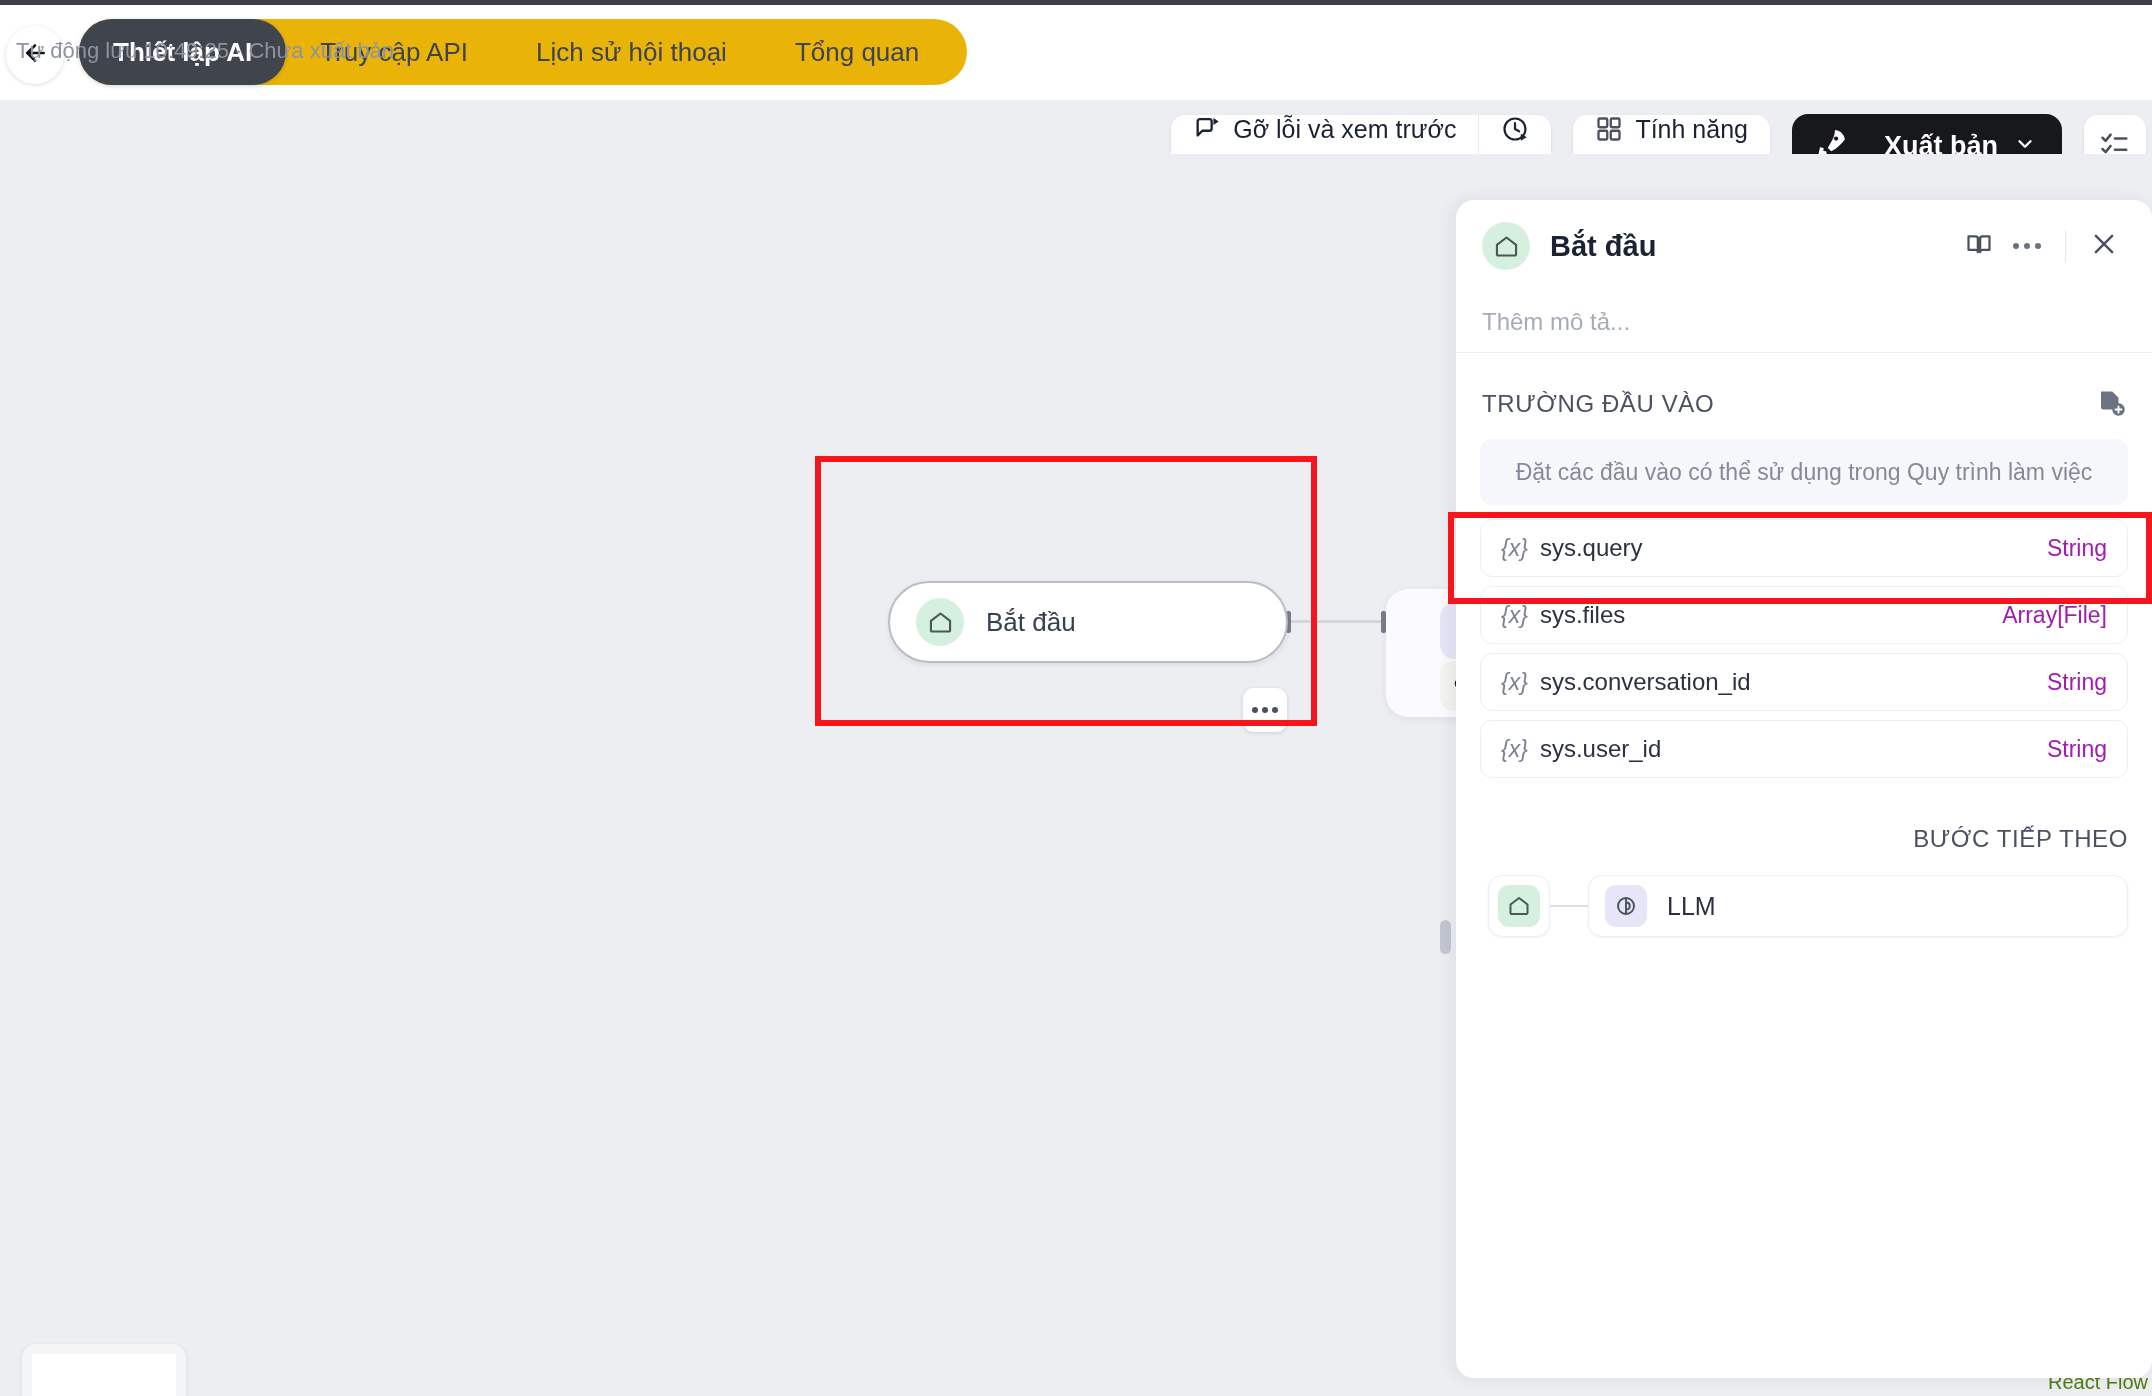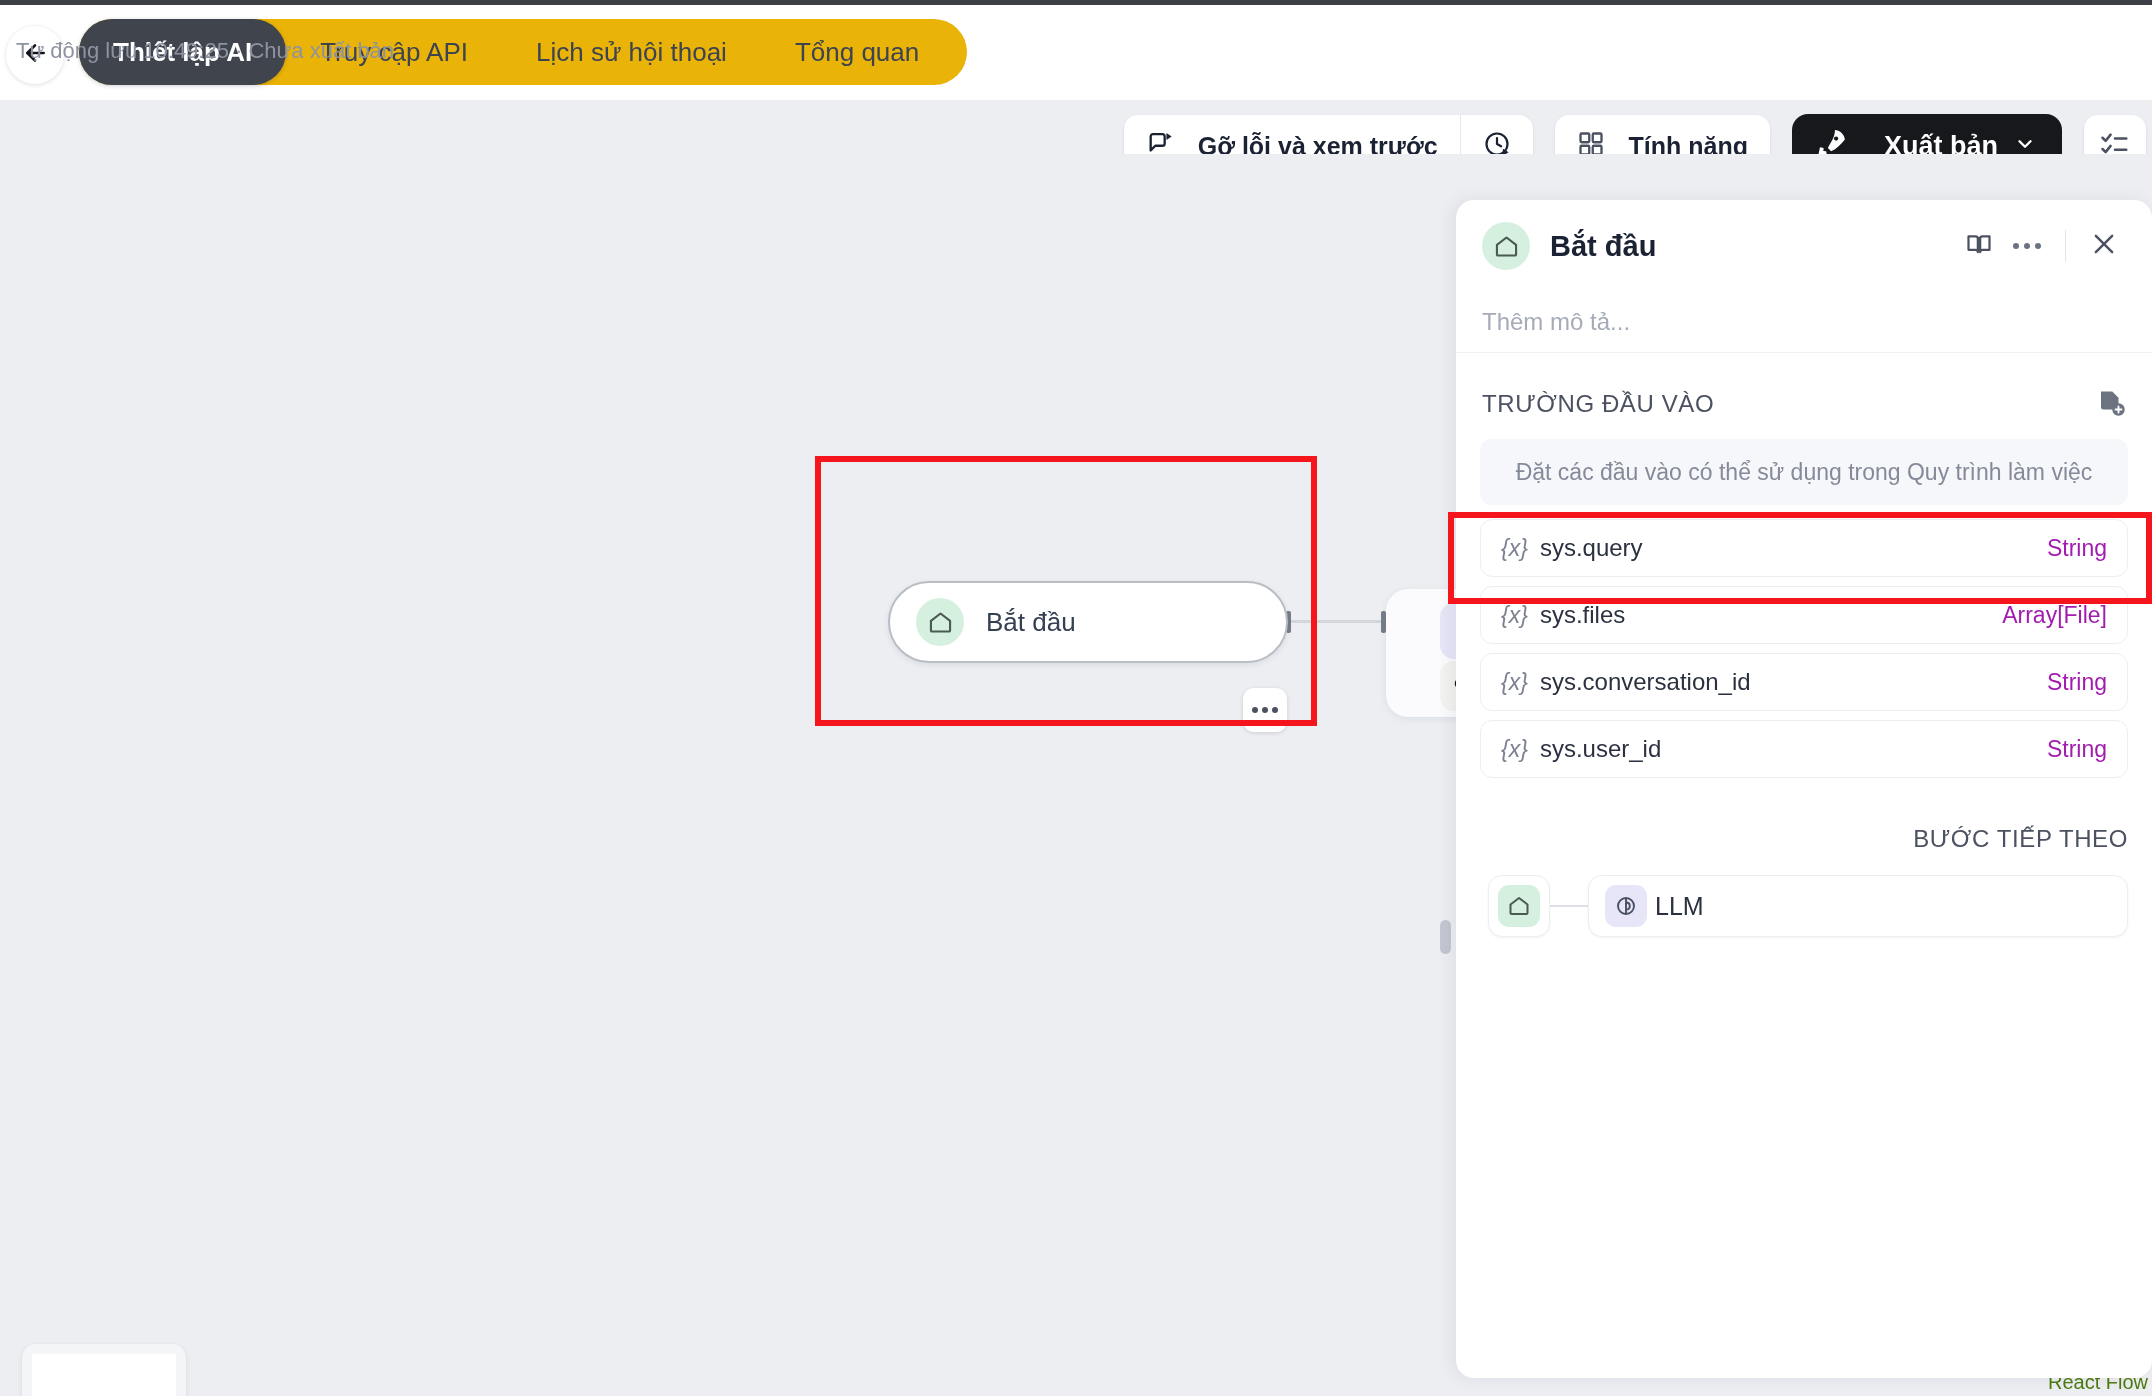--- a/index.html
+++ b/index.html
@@ -64,22 +64,22 @@
     position: absolute; right: 0px; top: 114px;
     display: flex; align-items: center; gap: 22px;
   }
   .pill {
     height: 62px; border-radius: 14px;
     background: #ffffff; display: flex; align-items: center;
     box-shadow: 0 1px 3px rgba(16,24,40,0.1);
     cursor: pointer;
   }
   .pill-seg {
-    display: flex; align-items: center; gap: 24px;
-    padding: 0 22px; height: 62px; font-weight: bold;
+    display: flex; align-items: flex-start; gap: 12px;
+    padding: 0 22px; height: 62px;
   }
   .pill-seg + .pill-seg { border-left: 1px solid #e5e7eb; }
   .pill-label { font-size: 25px; color: #1b2233; white-space: nowrap; }
   .pill svg { width: 28px; height: 28px; flex: none; }
 
   .publish {
     height: 64px; border-radius: 16px; background: #17181c;
     display: flex; align-items: center; gap: 16px;
     padding: 0 26px 0 22px; cursor: pointer;
   }
@@ -268,21 +268,21 @@
   .next-src .ico {
     width: 42px; height: 42px; border-radius: 11px; background: #d6f0e0;
     display: flex; align-items: center; justify-content: center;
   }
   .next-src .ico svg { width: 24px; height: 24px; }
   .next-conn { width: 38px; height: 2px; background: #dcdfe6; }
   .next-target {
     flex: 1; height: 62px; border-radius: 14px;
     background: #ffffff; border: 1px solid #eceef2;
     box-shadow: 0 1px 3px rgba(16,24,40,0.05);
-    display: flex; align-items: center; gap: 8px; padding-left: 16px;
+    display: flex; align-items: center; gap: 20px; padding-left: 16px;
     cursor: pointer;
   }
   .next-target .ico {
     width: 42px; height: 42px; border-radius: 11px; background: #e6e6f8;
     display: flex; align-items: center; justify-content: center; flex: none;
   }
   .next-target .ico svg { width: 24px; height: 24px; }
   .next-target .lbl { font-size: 25px; color: #2b3140; }
 </style>
 </head>

